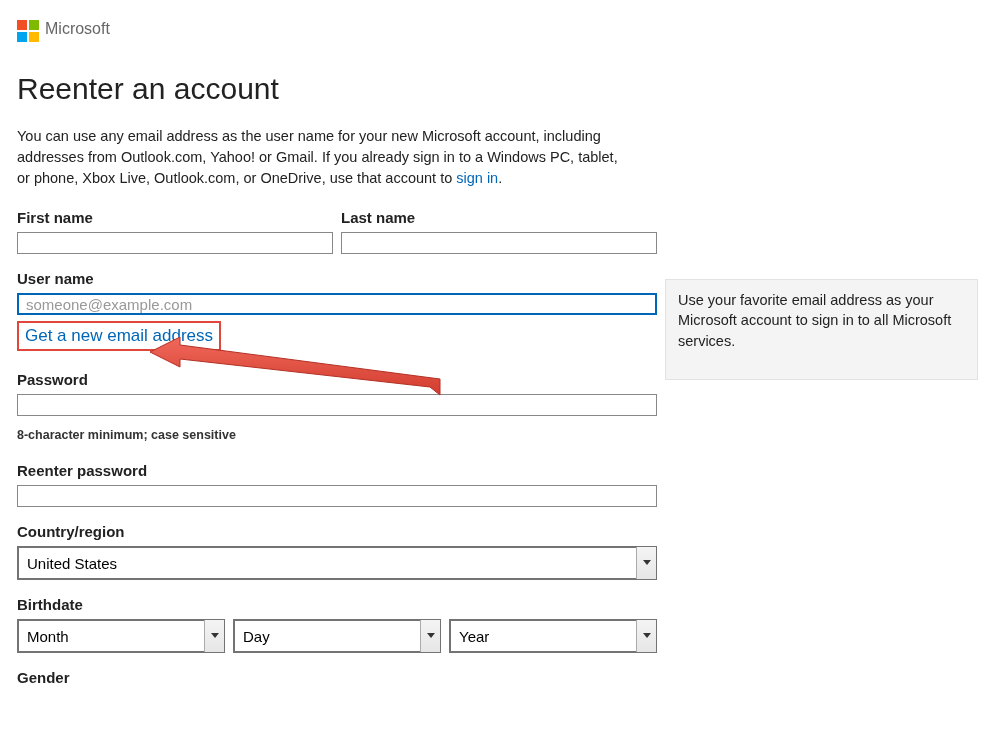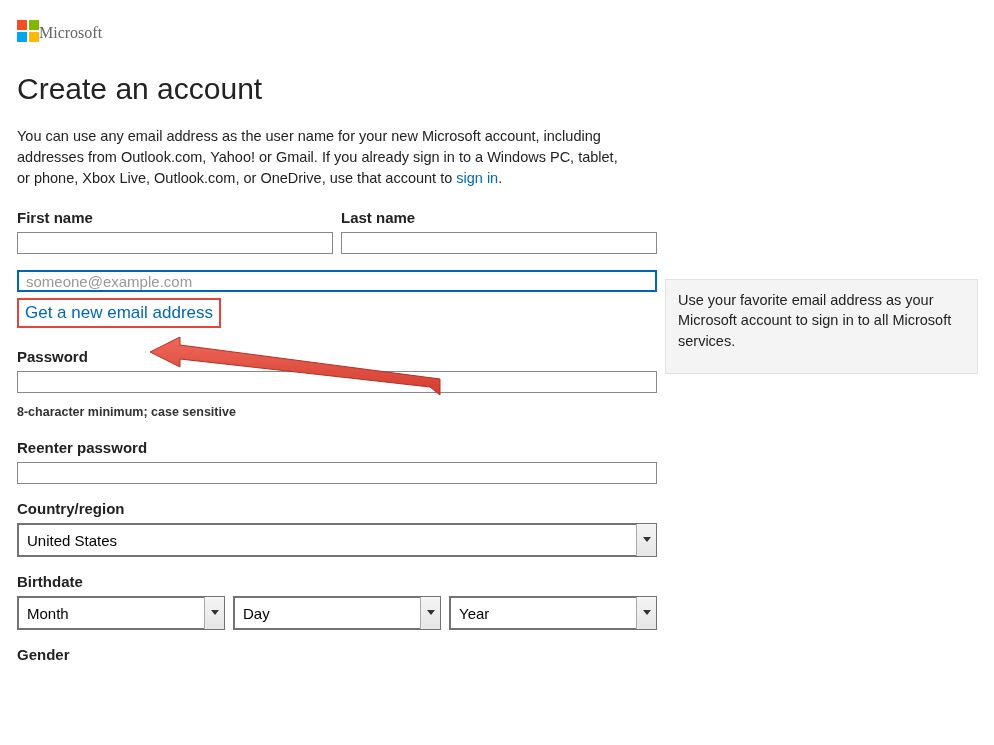--- a/index.html
+++ b/index.html
@@ -12,23 +12,23 @@
       overflow: hidden;
       position: relative;
     }
     .page {
       padding: 20px 0 0 17px;
       width: 100%;
       position: relative;
     }
     .header {
       display: flex;
-      align-items: flex-end;
+      align-items: flex-start;
+      gap: 6px;
       margin-bottom: 30px;
-      font-family: Liberation Serif, serif;
     }
     .ms-logo {
       display: inline-block;
     }
     .ms-logo svg { display: block; }
     .ms-name {
       font-size: 16px;
       color: #666;
       font-weight: 500;
     }
@@ -122,21 +122,21 @@
     }
     .select-btn svg { display: block; }
     .row-birthdate { display: flex; gap: 8px; }
     .tooltip {
       position: absolute;
       top: 279px;
       left: 665px;
       width: 313px;
       background: #f4f4f4;
       border: 1px solid #e2e2e2;
-      padding: 10px 12px 22px 12px;
+      padding: 10px 12px 28px 12px;
       font-size: 14.5px;
       color: #222;
       line-height: 1.4;
     }
     
     .arrow {
       position: absolute;
       top: 337px;
       left: 150px;
       pointer-events: none;
@@ -152,40 +152,41 @@
       <svg width="22" height="22" viewBox="0 0 22 22">
         <rect x="0" y="0" width="10" height="10" fill="#f25022"></rect>
         <rect x="12" y="0" width="10" height="10" fill="#7fba00"></rect>
         <rect x="0" y="12" width="10" height="10" fill="#00a4ef"></rect>
         <rect x="12" y="12" width="10" height="10" fill="#ffb900"></rect>
       </svg>
     </span>
     <span class="ms-name">Microsoft</span>
   </div>
 
-  <h1>Create an account</h1>
+  <h1>Reenter an account</h1>
 
   <p class="intro">
     <span>You can use any email address as the user name for your new Microsoft account, including addresses from Outlook.com, Yahoo! or Gmail. If you already sign in to a Windows PC, tablet, or phone, Xbox Live, Outlook.com, or OneDrive, use that account to </span><span class="link">sign in</span><span>.</span>
   </p>
 
   <div class="form">
 
     <div class="row">
       <div class="field">
         <label>First name</label>
         <input class="input half" type="text" value="" style="">
       </div>
       <div class="field">
         <label>Last name</label>
         <input class="input half" type="text" value="" style="">
       </div>
     </div>
 
     <div class="field" style="margin-bottom:0;">
+      <label>User name</label>
       <input class="input full focused" type="text" placeholder="someone@example.com" style="">
     </div>
     <div>
       <span class="newmail-wrap">
         <span class="newmail-link">Get a new email address</span>
       </span>
     </div>
 
     <div class="field" style="margin-top:14px; margin-bottom:6px;">
       <label>Password</label>

